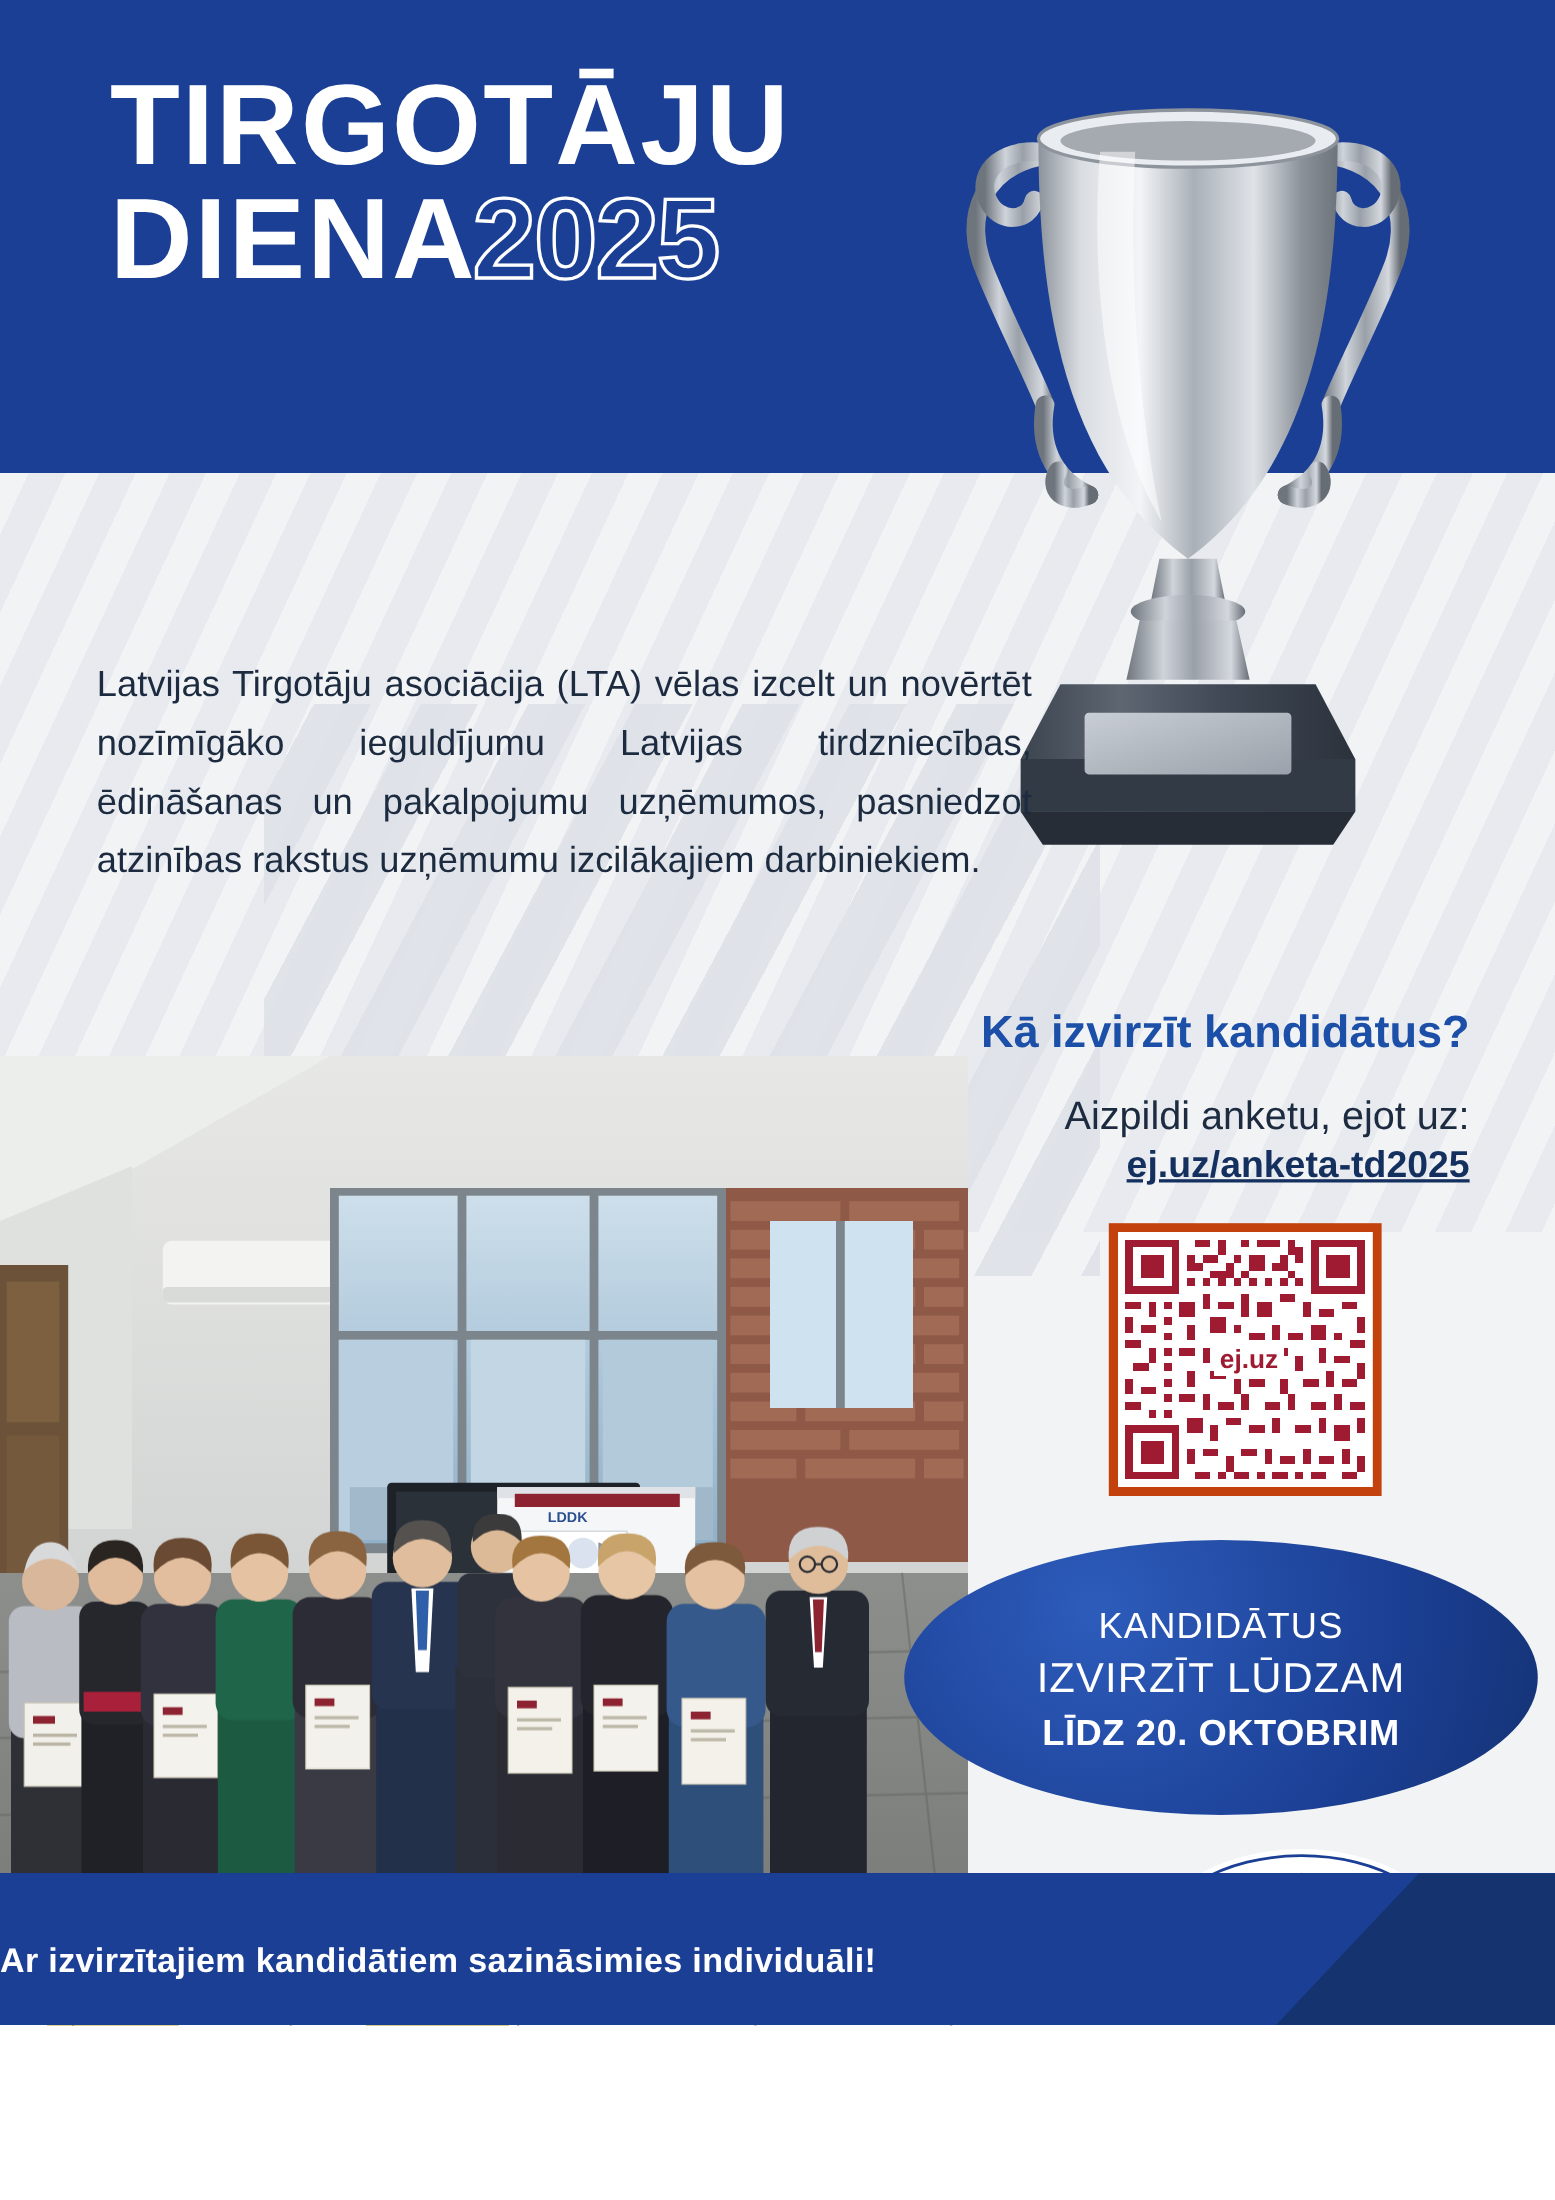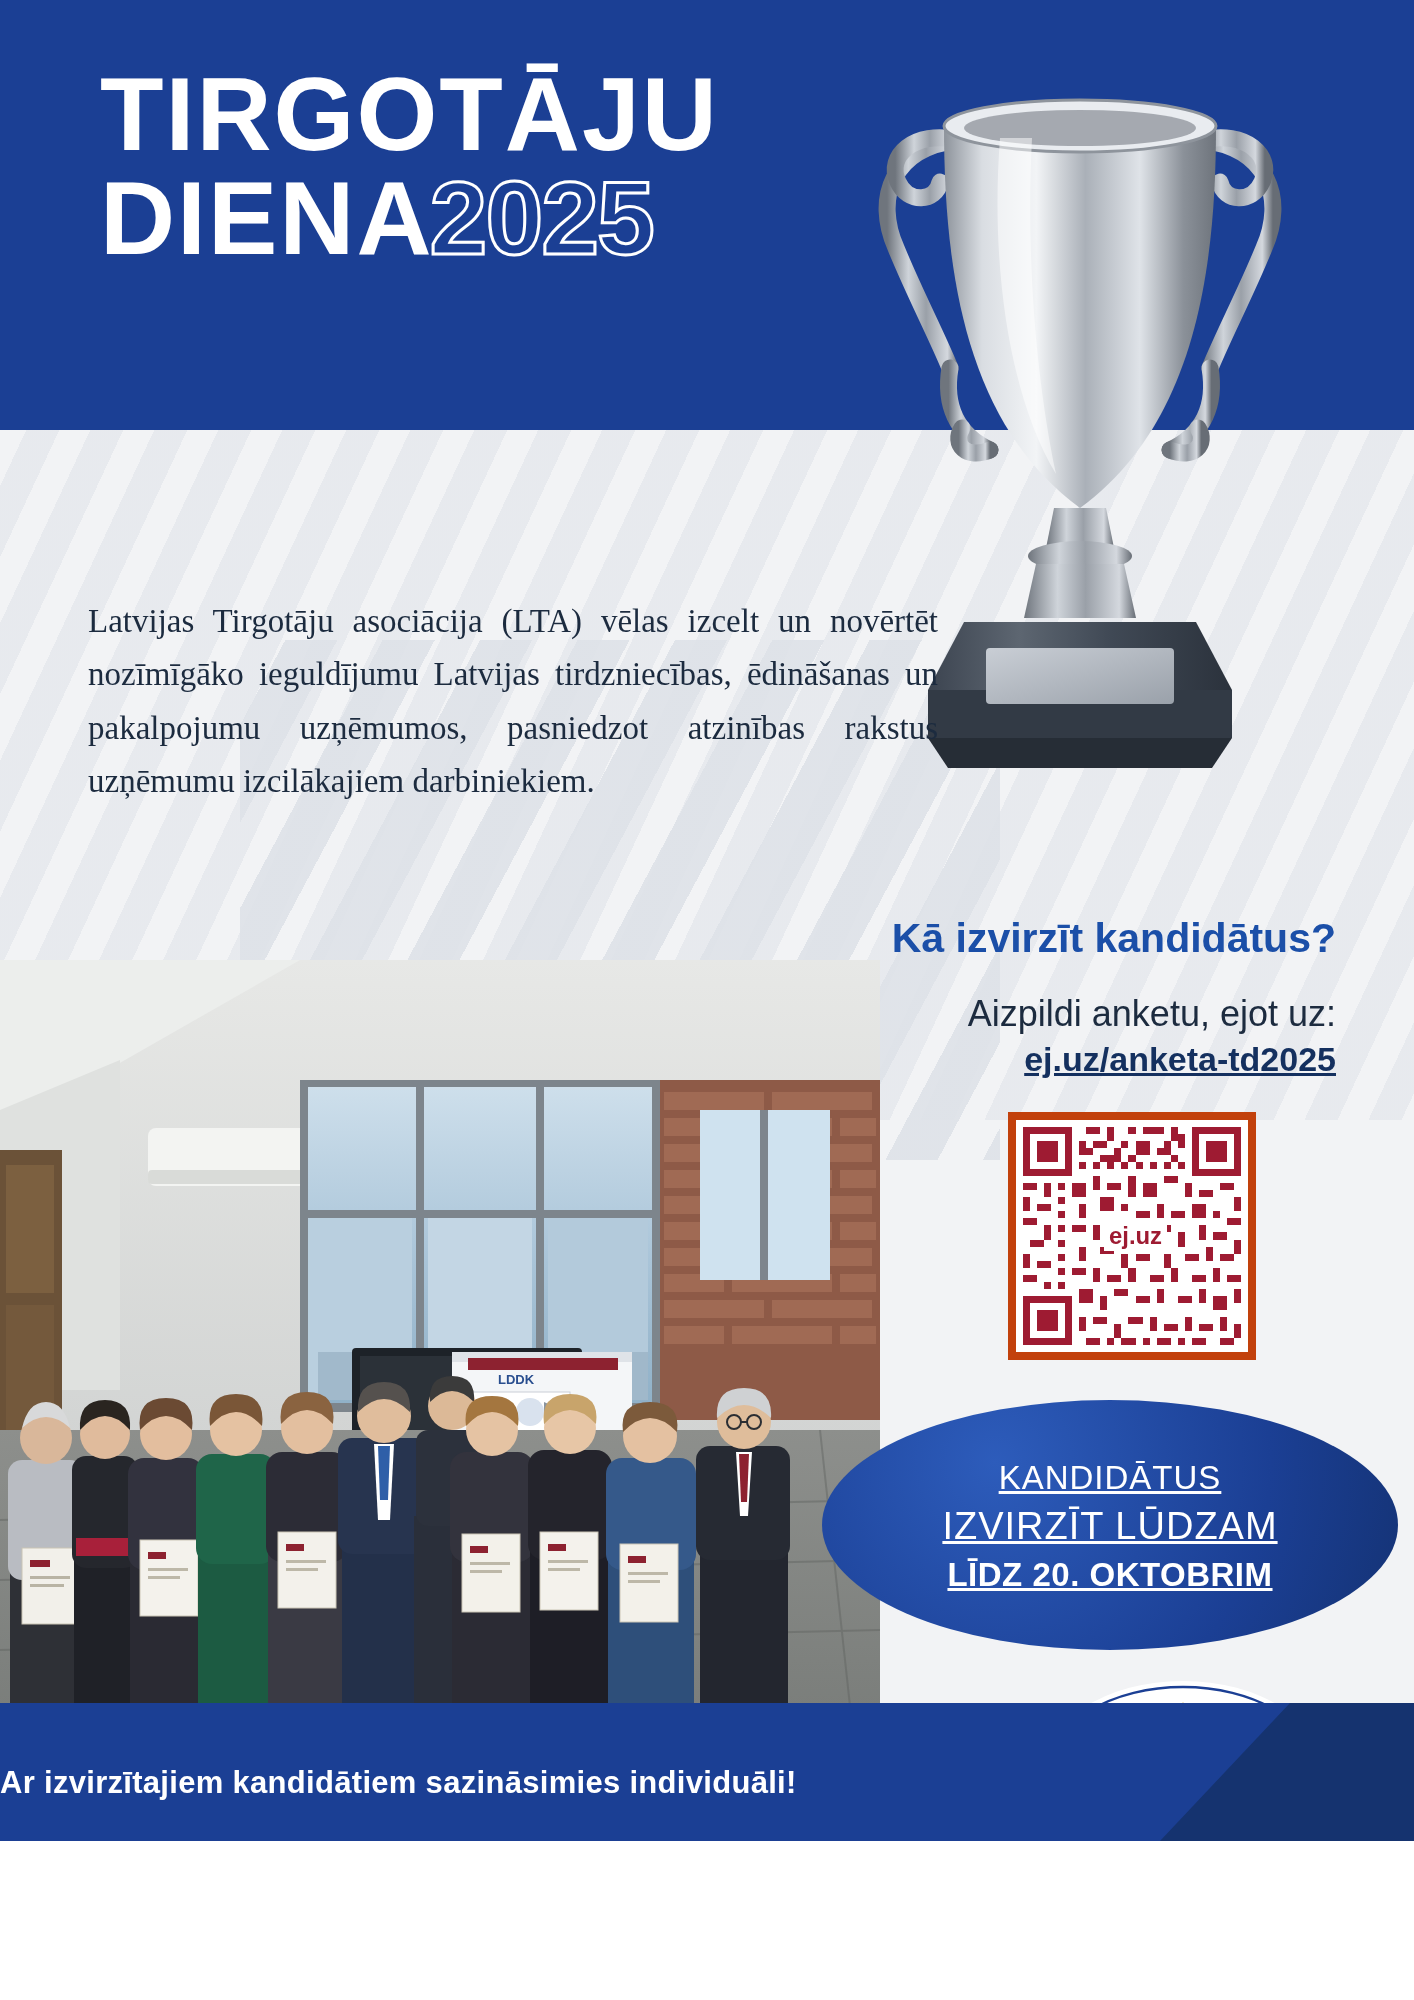--- a/index.html
+++ b/index.html
@@ -94,21 +94,20 @@
   
   .body-text {
     position: absolute;
     left: 88px; top: 595px;
     width: 850px;
     font-size: 33px;
     line-height: 1.62;
     color: #1c2b3f;
     text-align: justify;
     text-justify: inter-word;
-    font-family: Liberation Serif, serif;
   }
 
   
   .howto {
     position: absolute;
     right: 78px; top: 915px;
     font-size: 41px;
     font-weight: bold;
     color: #1b4fa8;
     text-align: right;
@@ -155,21 +154,20 @@
     left: 822px; top: 1400px;
     width: 576px; height: 250px;
     background: radial-gradient(circle at 30% 25%, #2d5cbb 0%, #1b3f94 62%, #143273 100%);
     border-radius: 50%;
     display: flex;
     flex-direction: column;
     align-items: center;
     justify-content: center;
     color: #fff;
     text-align: center;
-    text-decoration: underline;
   }
   .ellipse .l1 { font-size: 33px; letter-spacing: 1px; line-height: 1.35; }
   .ellipse .l2 { font-size: 38px; letter-spacing: 1px; line-height: 1.35; }
   .ellipse .l3 { font-size: 33px; font-weight: bold; letter-spacing: .5px; margin-top: 4px; }
 
   
   .logo {
     position: absolute;
     left: 1042px; top: 1676px;
     width: 282px; height: 190px;

